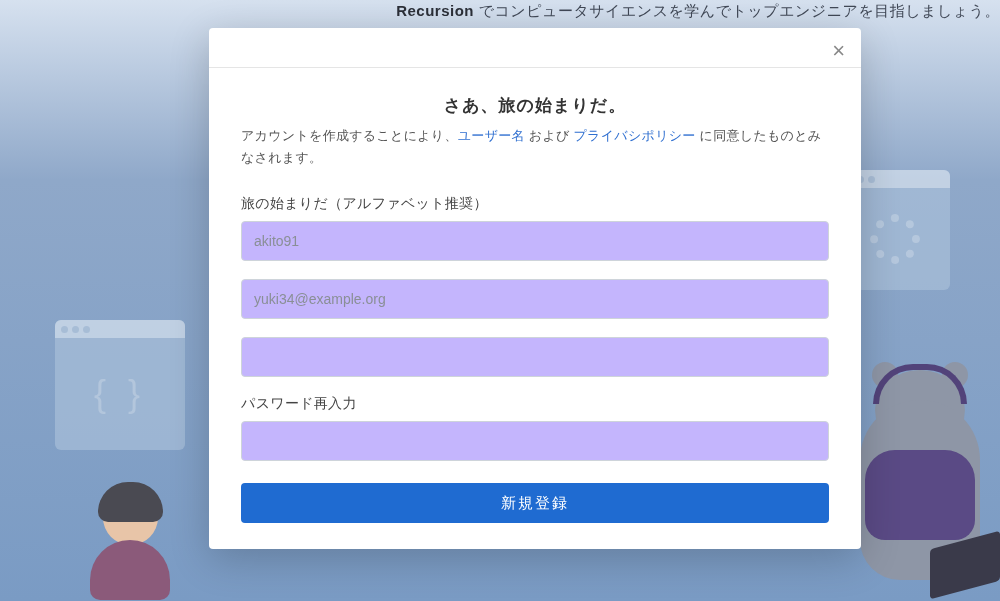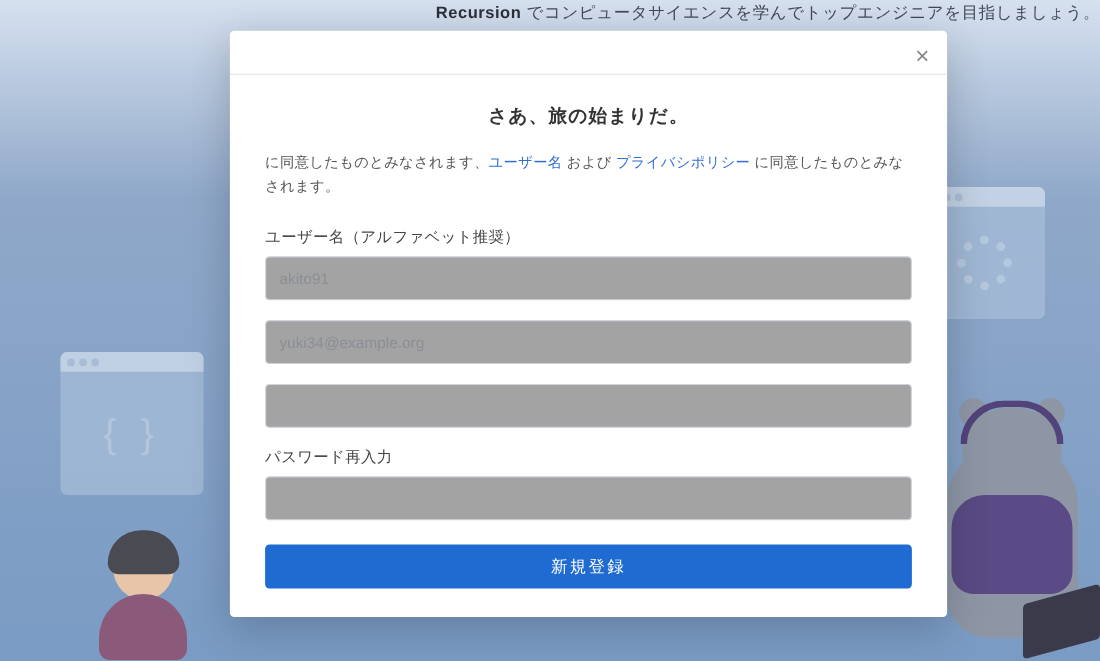--- a/index.html
+++ b/index.html
@@ -84,21 +84,21 @@
       border: none;
       cursor: pointer;
       line-height: 1;
     }
     .modal-header { height: 40px; border-bottom: 1px solid #e5e5e5; }
     .modal-body { padding: 26px 32px 26px; }
     .modal-title {
       text-align: center;
       font-size: 17px;
       color: #333;
-      margin-bottom: 20px;
+      margin-bottom: 8px;
       letter-spacing: 1px;
     }
     .agreement {
       font-size: 13px;
       color: #555;
       line-height: 1.7;
       margin-bottom: 26px;
       letter-spacing: 0.3px;
     }
     .agreement a { color: #2f6fd0; text-decoration: none; }
@@ -111,21 +111,21 @@
       letter-spacing: 0.3px;
     }
     .form-input {
       width: 100%;
       height: 40px;
       border: 1px solid #ced4da;
       border-radius: 4px;
       padding: 0 12px;
       font-size: 14px;
       color: #495057;
-      background: #a3a3a3;
+      background: #c4b5fd;
     }
     .form-input::placeholder { color: #8a8f96; }
     .submit-btn {
       width: 100%;
       height: 40px;
       background: #1f6bd1;
       color: #fff;
       border: none;
       border-radius: 4px;
       font-size: 15px;
@@ -180,25 +180,25 @@
 <div class="tagline">
   <strong>Recursion</strong><span> でコンピュータサイエンスを学んでトップエンジニアを目指しましょう。</span>
 </div>
 
 <div class="modal">
   <button class="modal-close">×</button>
   <div class="modal-header"></div>
   <div class="modal-body">
     <h2 class="modal-title">さあ、旅の始まりだ。</h2>
     <p class="agreement">
-      <span>に同意したものとみなされます、</span><a href="#">ユーザー名</a><span> および </span><a href="#">プライバシポリシー</a><span> に同意したものとみなされます。</span>
+      <span>アカウントを作成することにより、</span><a href="#">ユーザー名</a><span> および </span><a href="#">プライバシポリシー</a><span> に同意したものとみなされます。</span>
     </p>
 
     <div class="form-group">
-      <label class="form-label">ユーザー名（アルファベット推奨）</label>
+      <label class="form-label">旅の始まりだ（アルファベット推奨）</label>
       <input class="form-input" type="text" placeholder="akito91" style="">
     </div>
 
     <div class="form-group">
       <input class="form-input" type="text" placeholder="yuki34@example.org" style="">
     </div>
 
     <div class="form-group">
       <input class="form-input" type="password" style="">
     </div>

